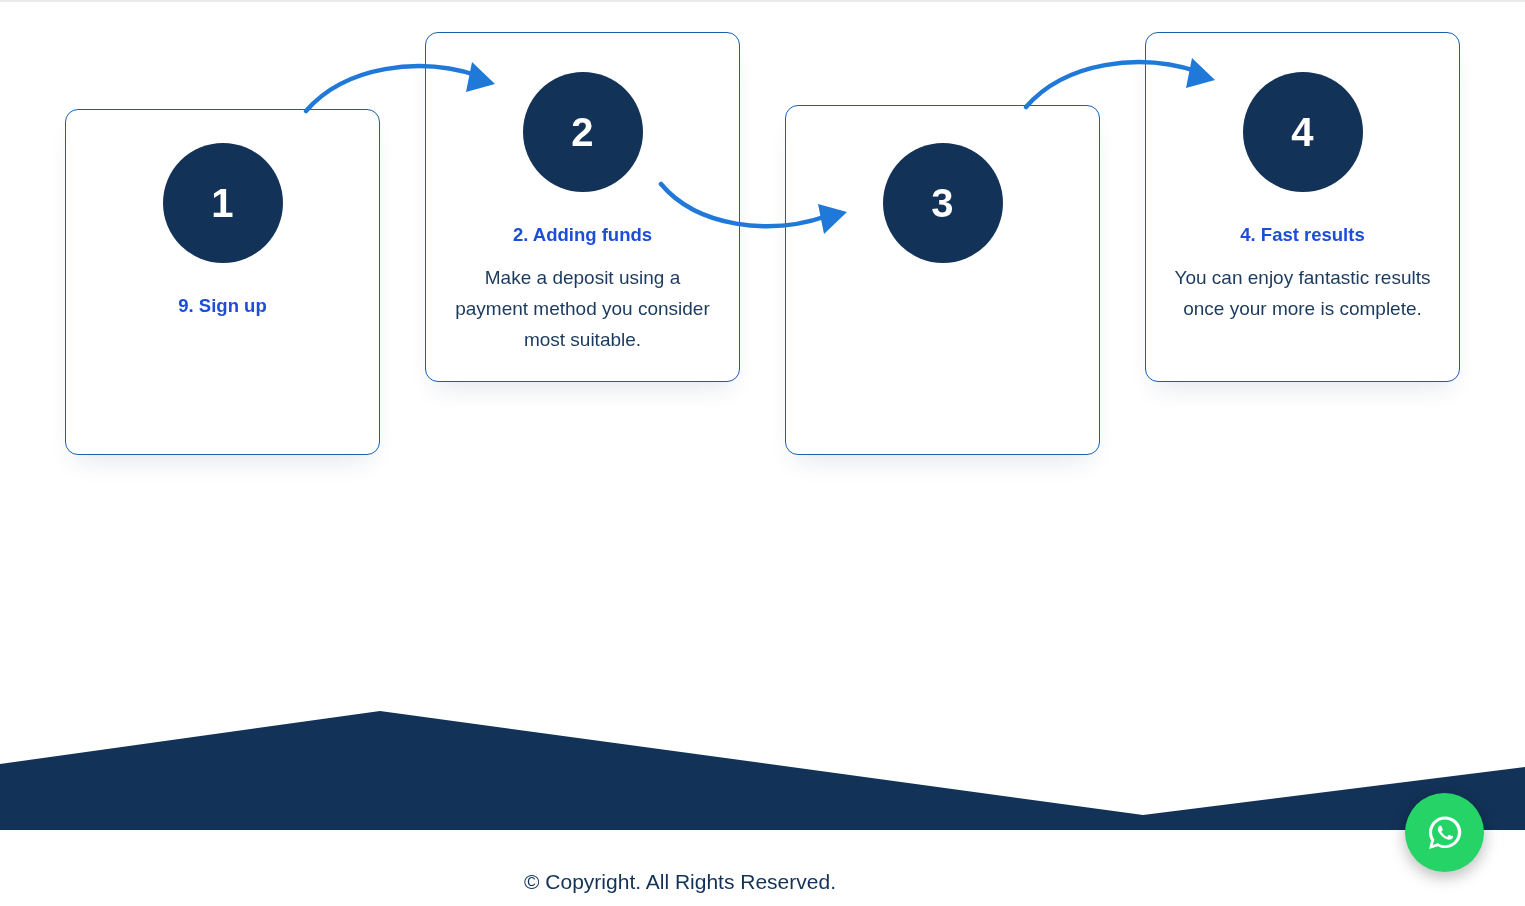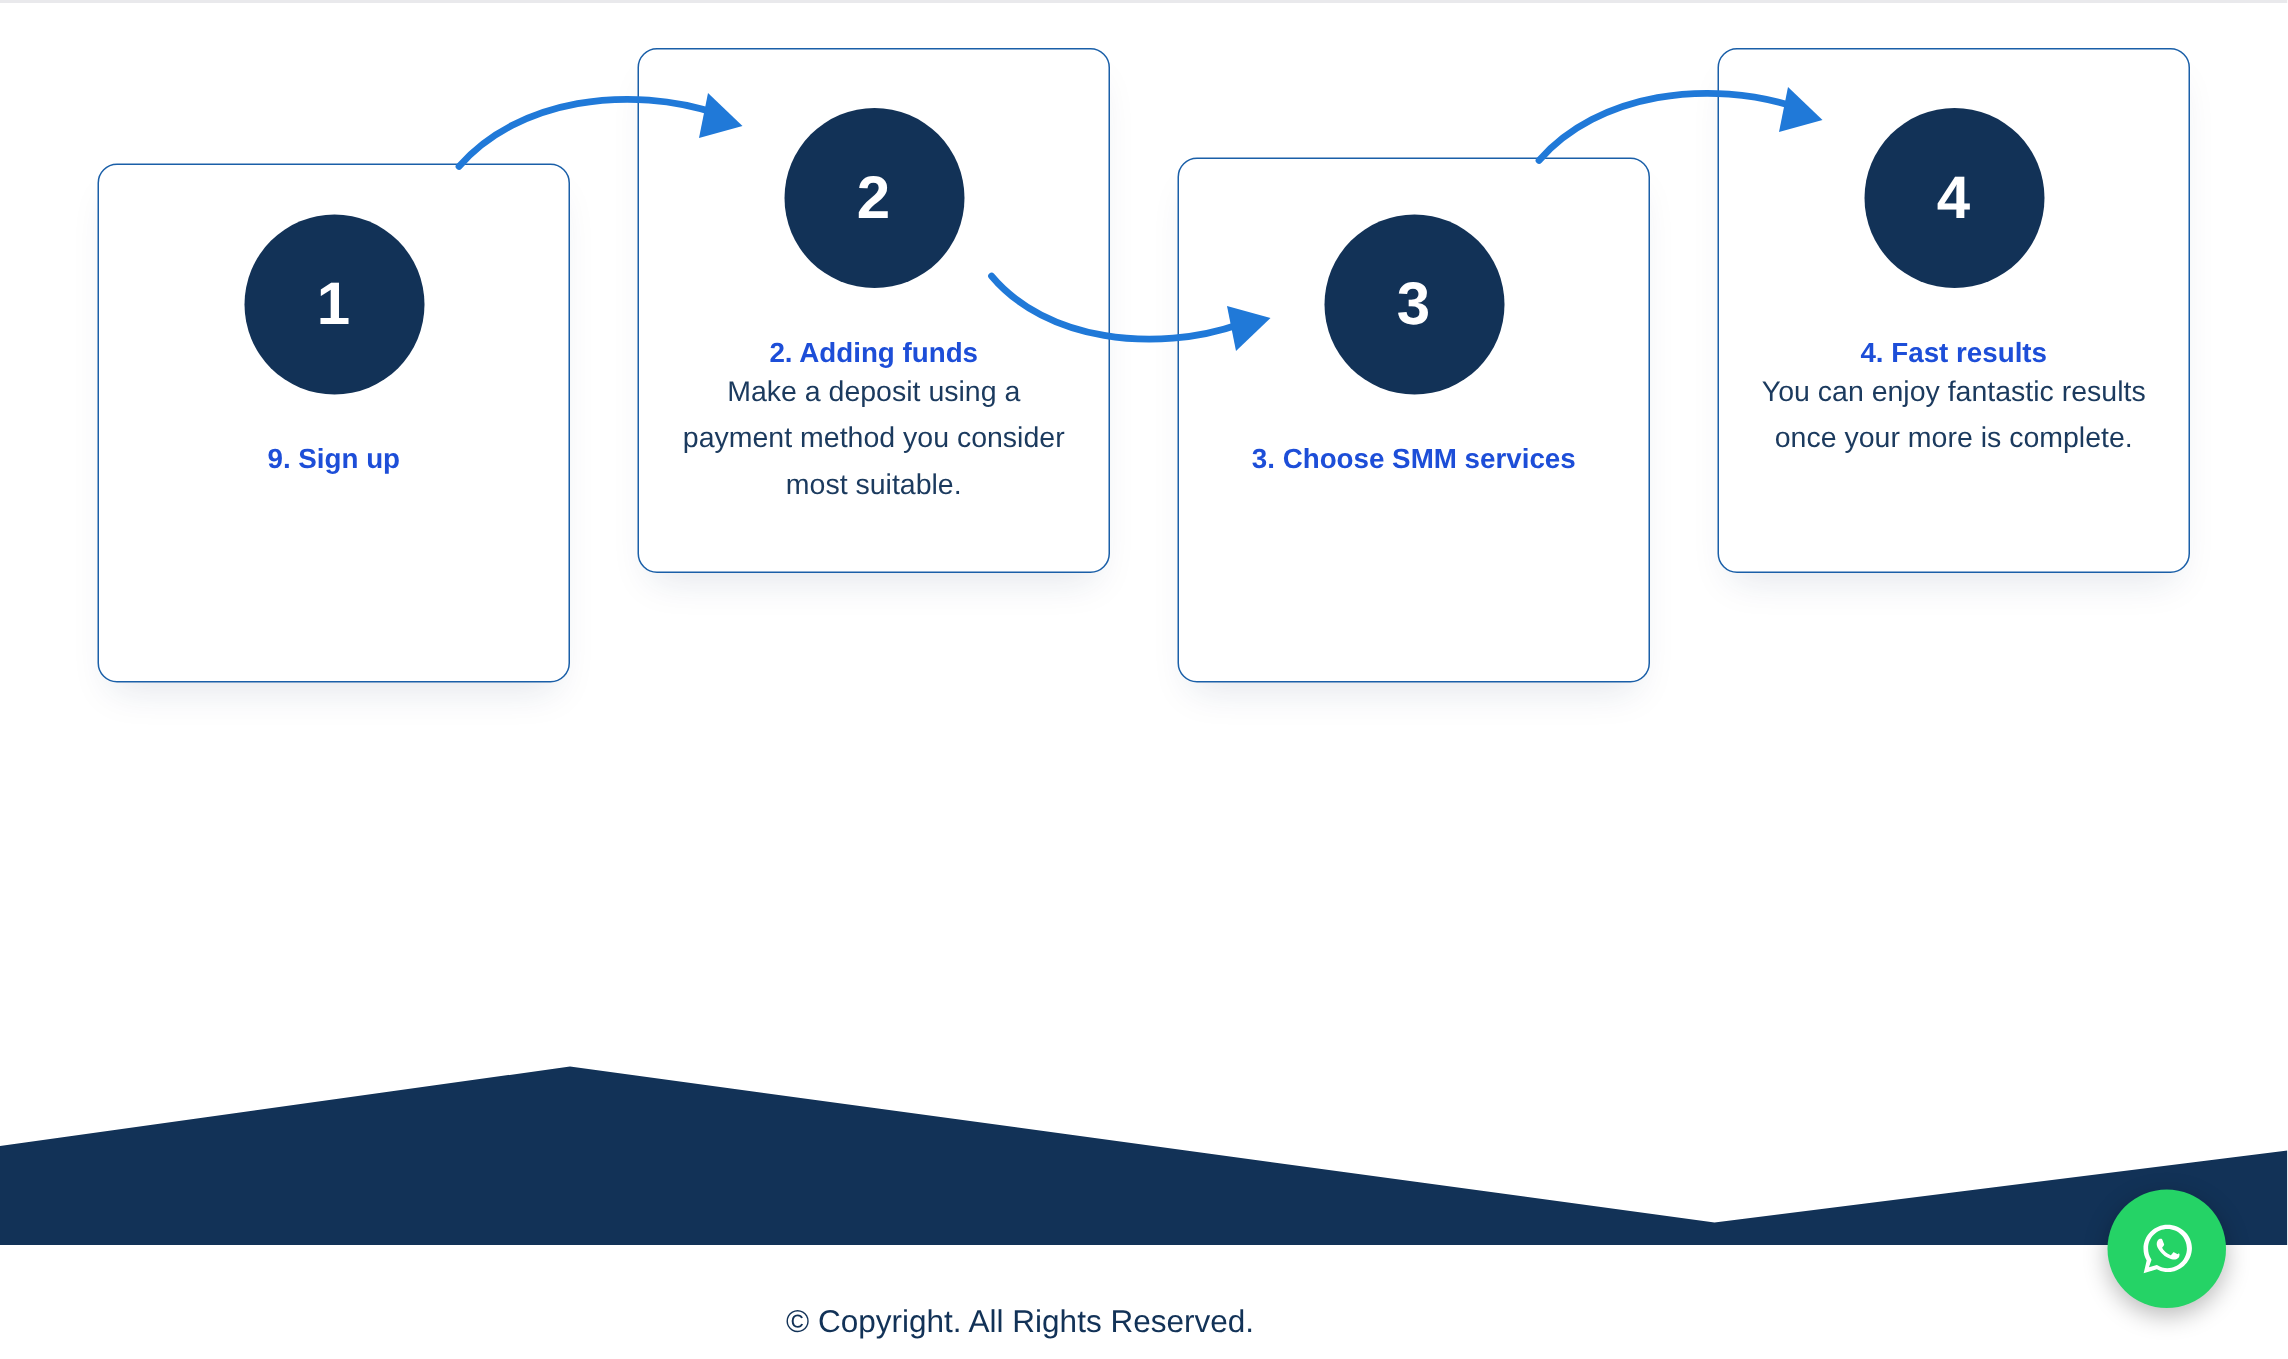--- a/index.html
+++ b/index.html
@@ -88,20 +88,21 @@
     font-size: 18.5px;
     font-weight: 700;
     margin-top: 32px;
     line-height: 1.2;
   }
   .step-desc {
     color: #1b3a5e;
     font-size: 19px;
     font-weight: 400;
     line-height: 31px;
+    margin-top: 16px;
     padding: 0 8px;
   }
 
   
   .wave-wrap {
     position: absolute;
     left: 0;
     top: 690px;
     width: 1525px;
     height: 160px;
@@ -173,21 +174,20 @@
     </div>
 
     <div class="step-card card-2">
       <div class="step-circle">2</div>
       <div class="step-title">2. Adding funds</div>
       <div class="step-desc">Make a deposit using a payment method you consider most suitable.</div>
     </div>
 
     <div class="step-card card-3">
       <div class="step-circle">3</div>
-      <div class="step-title">3. Choose SMM services</div>
     </div>
 
     <div class="step-card card-4">
       <div class="step-circle">4</div>
       <div class="step-title">4. Fast results</div>
       <div class="step-desc">You can enjoy fantastic results once your more is complete.</div>
     </div>
 
   </div>
 

